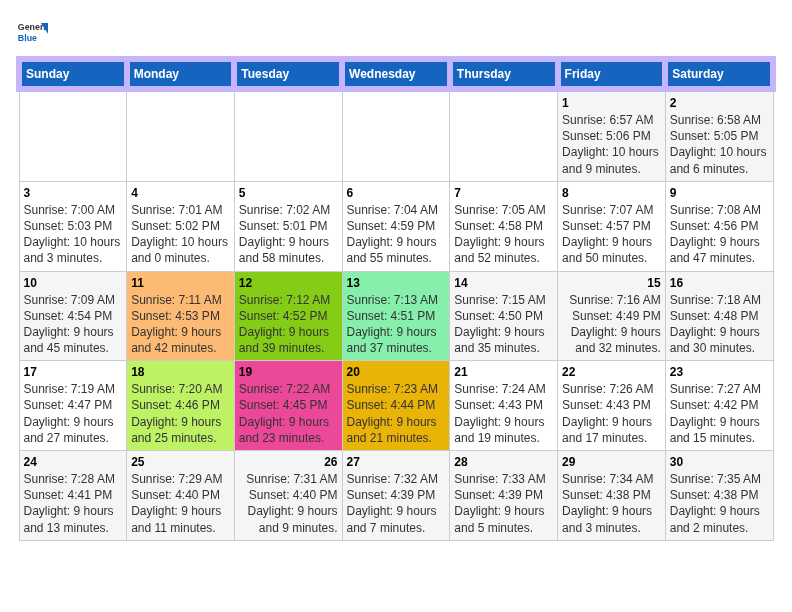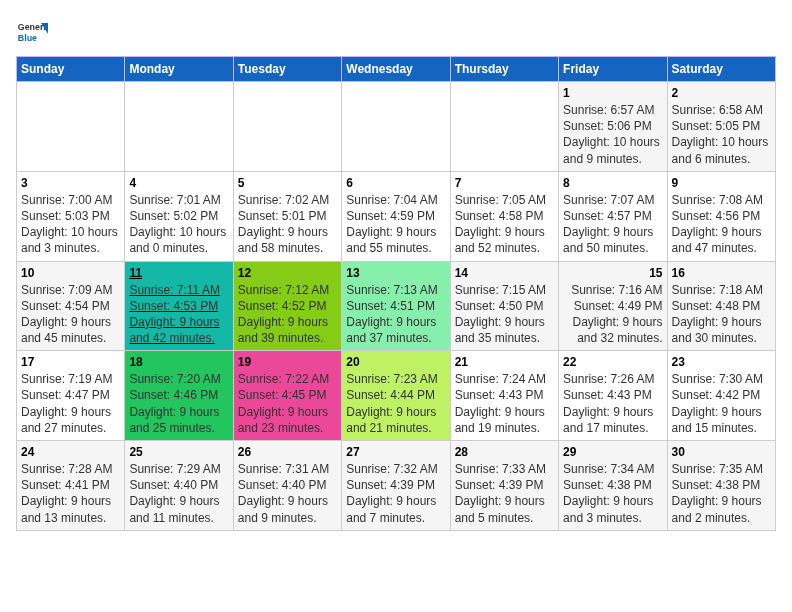--- a/index.html
+++ b/index.html
@@ -42,21 +42,21 @@
       border-collapse: collapse;
       font-size: 11px;
     }
     .calendar th {
       background: #1565c0;
       color: #fff;
       padding: 5px 4px;
       text-align: left;
       font-size: 12px;
       font-weight: bold;
-      border: 1px solid #c4b5fd;
+      border: 6px solid #c4b5fd;
     }
     .calendar td {
       vertical-align: top;
       padding: 4px;
       border: 1px solid #ccc;
       background: #fff;
       width: 108px;
       min-height: 80px;
       height: 80px;
     }
@@ -173,21 +173,21 @@
 Daylight: 9 hours and 47 minutes.</div>
         </td>
       </tr>
       <tr>
         <td style="background: rgb(245, 245, 245);">
           <div class="day-number">10</div>
           <div class="day-info">Sunrise: 7:09 AM
 Sunset: 4:54 PM
 Daylight: 9 hours and 45 minutes.</div>
         </td>
-        <td style="background: #14b8a6; text-decoration: underline;">
+        <td style="background: #fdba74;">
           <div class="day-number">11</div>
           <div class="day-info">Sunrise: 7:11 AM
 Sunset: 4:53 PM
 Daylight: 9 hours and 42 minutes.</div>
         </td>
         <td style="background: #84cc16;">
           <div class="day-number">12</div>
           <div class="day-info">Sunrise: 7:12 AM
 Sunset: 4:52 PM
 Daylight: 9 hours and 39 minutes.</div>
@@ -217,71 +217,71 @@
 Daylight: 9 hours and 30 minutes.</div>
         </td>
       </tr>
       <tr>
         <td style="background: rgb(255, 255, 255);">
           <div class="day-number">17</div>
           <div class="day-info">Sunrise: 7:19 AM
 Sunset: 4:47 PM
 Daylight: 9 hours and 27 minutes.</div>
         </td>
-        <td style="background: #22c55e;">
+        <td style="background: #bef264;">
           <div class="day-number">18</div>
           <div class="day-info">Sunrise: 7:20 AM
 Sunset: 4:46 PM
 Daylight: 9 hours and 25 minutes.</div>
         </td>
         <td style="background: #ec4899;">
           <div class="day-number">19</div>
           <div class="day-info">Sunrise: 7:22 AM
 Sunset: 4:45 PM
 Daylight: 9 hours and 23 minutes.</div>
         </td>
-        <td style="background: #bef264;">
+        <td style="background: #eab308;">
           <div class="day-number">20</div>
           <div class="day-info">Sunrise: 7:23 AM
 Sunset: 4:44 PM
 Daylight: 9 hours and 21 minutes.</div>
         </td>
         <td style="background: rgb(255, 255, 255);">
           <div class="day-number">21</div>
           <div class="day-info">Sunrise: 7:24 AM
 Sunset: 4:43 PM
 Daylight: 9 hours and 19 minutes.</div>
         </td>
         <td style="background: rgb(255, 255, 255);">
           <div class="day-number">22</div>
           <div class="day-info">Sunrise: 7:26 AM
 Sunset: 4:43 PM
 Daylight: 9 hours and 17 minutes.</div>
         </td>
         <td style="background: rgb(255, 255, 255); margin-top: 28px;">
           <div class="day-number">23</div>
-          <div class="day-info">Sunrise: 7:30 AM
+          <div class="day-info">Sunrise: 7:27 AM
 Sunset: 4:42 PM
 Daylight: 9 hours and 15 minutes.</div>
         </td>
       </tr>
       <tr>
         <td style="background: rgb(245, 245, 245);">
           <div class="day-number">24</div>
           <div class="day-info">Sunrise: 7:28 AM
 Sunset: 4:41 PM
 Daylight: 9 hours and 13 minutes.</div>
         </td>
         <td style="background: rgb(245, 245, 245);">
           <div class="day-number">25</div>
           <div class="day-info">Sunrise: 7:29 AM
 Sunset: 4:40 PM
 Daylight: 9 hours and 11 minutes.</div>
         </td>
-        <td style="background: rgb(245, 245, 245);">
+        <td style="background: rgb(245, 245, 245); text-align: right;">
           <div class="day-number">26</div>
           <div class="day-info">Sunrise: 7:31 AM
 Sunset: 4:40 PM
 Daylight: 9 hours and 9 minutes.</div>
         </td>
         <td style="background: rgb(245, 245, 245);">
           <div class="day-number">27</div>
           <div class="day-info">Sunrise: 7:32 AM
 Sunset: 4:39 PM
 Daylight: 9 hours and 7 minutes.</div>

